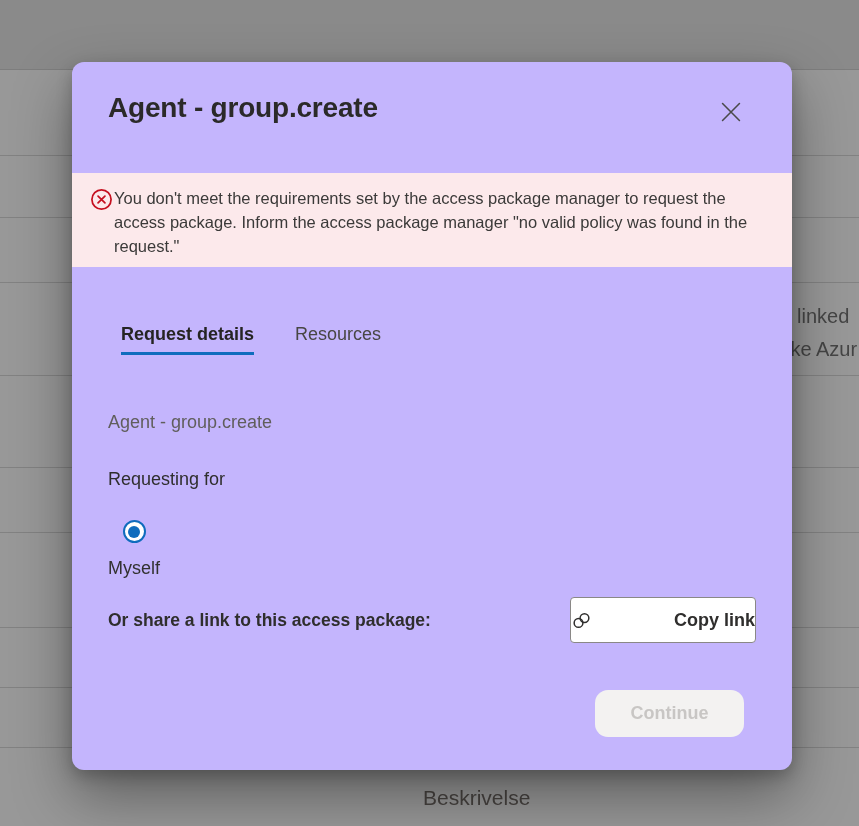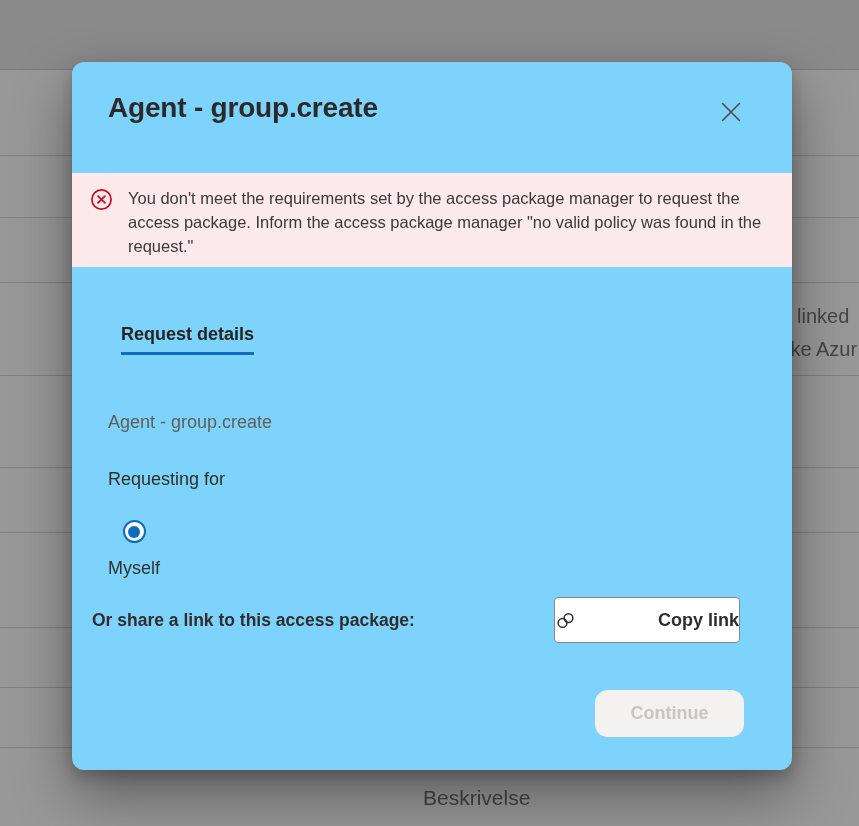--- a/index.html
+++ b/index.html
@@ -25,37 +25,37 @@
     font-size:20px; line-height:33px; color:#454545; white-space:nowrap;
   }
   .bg-bottom-label {
     position:absolute; left:423px; top:786px;
     font-size:21px; color:#474340; white-space:nowrap;
   }
 
   
   .modal {
     position:absolute; left:72px; top:62px; width:720px; height:708px;
-    background:#7dd3fc; border-radius:12px;
+    background:#c4b5fd; border-radius:12px;
     box-shadow:0 26px 58px rgba(0,0,0,0.38), 0 6px 16px rgba(0,0,0,0.22);
   }
   .modal-title {
     position:absolute; left:36px; top:30px;
     font-size:28px; font-weight:600; color:#2b2a29; letter-spacing:-0.2px;
   }
   .close-btn {
     position:absolute; left:643px; top:34px; width:32px; height:32px;
     display:flex; align-items:center; justify-content:center;
     cursor:pointer; background:none; border:none;
   }
 
   .error-banner {
     position:absolute; left:0; top:111px; width:720px; height:94px;
     background:#fce9eb;
-    display:flex; align-items:flex-start; gap:15px;
+    display:flex; align-items:flex-start; gap:1px;
     padding:13px 30px 0 18px;
   }
   .error-icon { flex:0 0 auto; margin-top:2px; }
   .error-text {
     flex:1 1 auto; font-size:16.5px; line-height:24px; color:#3b3a39;
   }
 
   .tabs { position:absolute; left:49px; top:260px; display:flex; gap:41px; }
   .tab {
     font-size:18px; line-height:24px; color:#484644;
@@ -77,21 +77,21 @@
     display:flex; align-items:center; gap:15px; cursor:pointer;flex-direction:column;
   }
   .radio-outer {
     width:23px; height:23px; border:2px solid #0f6cbd; border-radius:50%;
     background:#fff; display:flex; align-items:center; justify-content:center;
   }
   .radio-dot { width:12px; height:12px; border-radius:50%; background:#0f6cbd; }
   .radio-label { font-size:18px; color:#323130; }
 
   .share-row {
-    position:absolute; left:20px; top:535px; width:648px; height:46px;
+    position:absolute; left:36px; top:535px; width:648px; height:46px;
     display:flex; align-items:center; justify-content:space-between;
   }
   .share-label { font-size:17.5px; font-weight:600; color:#2f2e2d; }
   .copy-link-btn {
     min-width:186px; height:46px;
     display:flex; align-items:center; justify-content:space-between; gap:11px;
     background:#fff; border:1px solid #8a8886; border-radius:4px;
     font-family:inherit; font-size:18px; font-weight:600; color:#2f2e2d;
     cursor:pointer;
   }
@@ -142,20 +142,21 @@
       <svg width="23" height="23" viewBox="0 0 24 24">
         <circle cx="12" cy="12" r="10" fill="none" stroke="#c50f1f" stroke-width="1.8"></circle>
         <path d="M8.4 8.4 L15.6 15.6 M15.6 8.4 L8.4 15.6" stroke="#c50f1f" stroke-width="1.8" fill="none" stroke-linecap="round"></path>
       </svg>
     </span>
     <div class="error-text">You don't meet the requirements set by the access package manager to request the access package. Inform the access package manager "no valid policy was found in the request."</div>
   </div>
 
   <div class="tabs">
     <button class="tab active">Request details</button>
+    <button class="tab">Resources</button>
   </div>
 
   <div class="package-name">Agent - group.create</div>
 
   <div class="section-label">Requesting for</div>
 
   <div class="radio-row">
     <span class="radio-outer">
       <span class="radio-dot"></span>
     </span>

